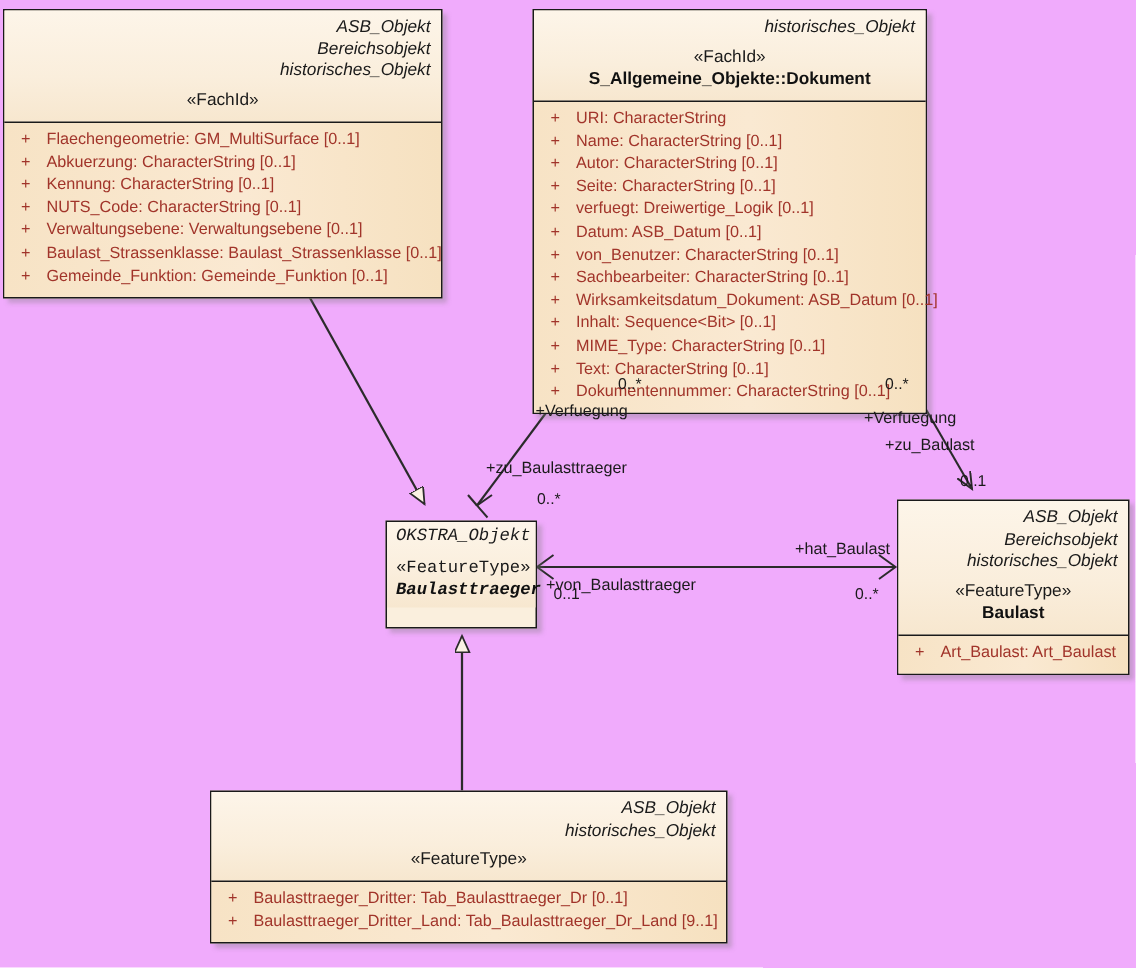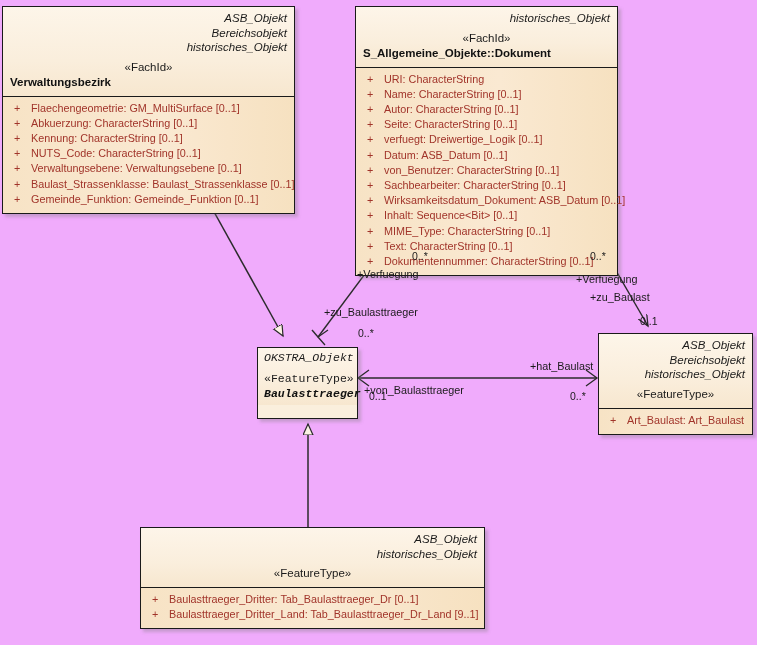--- a/index.html
+++ b/index.html
@@ -53,21 +53,21 @@
   }
   .stereo-mid {
     text-align: center;
     font-size: 11.5px;
     color: #1a1a1a;
     line-height: 15px;
     margin-top: 5px;
     white-space: nowrap;
   }
   .cls-name {
-    text-align: left;
+    text-align: center;
     font-size: 11.5px;
     font-weight: bold;
     color: #111111;
     line-height: 15px;
     white-space: nowrap;
   }
   .cls-name.italic { font-style: italic; }
   .attr-row {
     display: flex;
     font-size: 10.8px;
@@ -143,21 +143,20 @@
       <path d="M586,370 L597,378 L586,386" fill="none" stroke="#2b2b2b" stroke-width="1.3"></path>
     </g>
   </svg>
 
   <div class="uml-class" style="left:2px; top:6px; width:293px;">
     <div class="uml-header">
       <div class="stereo-right">ASB_Objekt</div>
       <div class="stereo-right">Bereichsobjekt</div>
       <div class="stereo-right">historisches_Objekt</div>
       <div class="stereo-mid">«FachId»</div>
-      <div class="cls-name">Verwaltungsbezirk</div>
     </div>
     <div class="uml-body">
       <div class="attr-row">
         <span class="attr-vis">+</span>
         <span class="attr-text">Flaechengeometrie: GM_MultiSurface [0..1]</span>
       </div>
       <div class="attr-row">
         <span class="attr-vis">+</span>
         <span class="attr-text">Abkuerzung: CharacterString [0..1]</span>
       </div>
@@ -253,20 +252,21 @@
       <div class="cls-name italic">Baulasttraeger</div>
     </div>
   </div>
 
   <div class="uml-class" style="left:598px; top:333px; width:155px;">
     <div class="uml-header">
       <div class="stereo-right">ASB_Objekt</div>
       <div class="stereo-right">Bereichsobjekt</div>
       <div class="stereo-right">historisches_Objekt</div>
       <div class="stereo-mid">«FeatureType»</div>
+      <div class="cls-name">Baulast</div>
     </div>
     <div class="uml-body">
       <div class="attr-row">
         <span class="attr-vis">+</span>
         <span class="attr-text">Art_Baulast: Art_Baulast</span>
       </div>
     </div>
   </div>
 
   <div class="uml-class" style="left:140px; top:527px; width:345px;">

